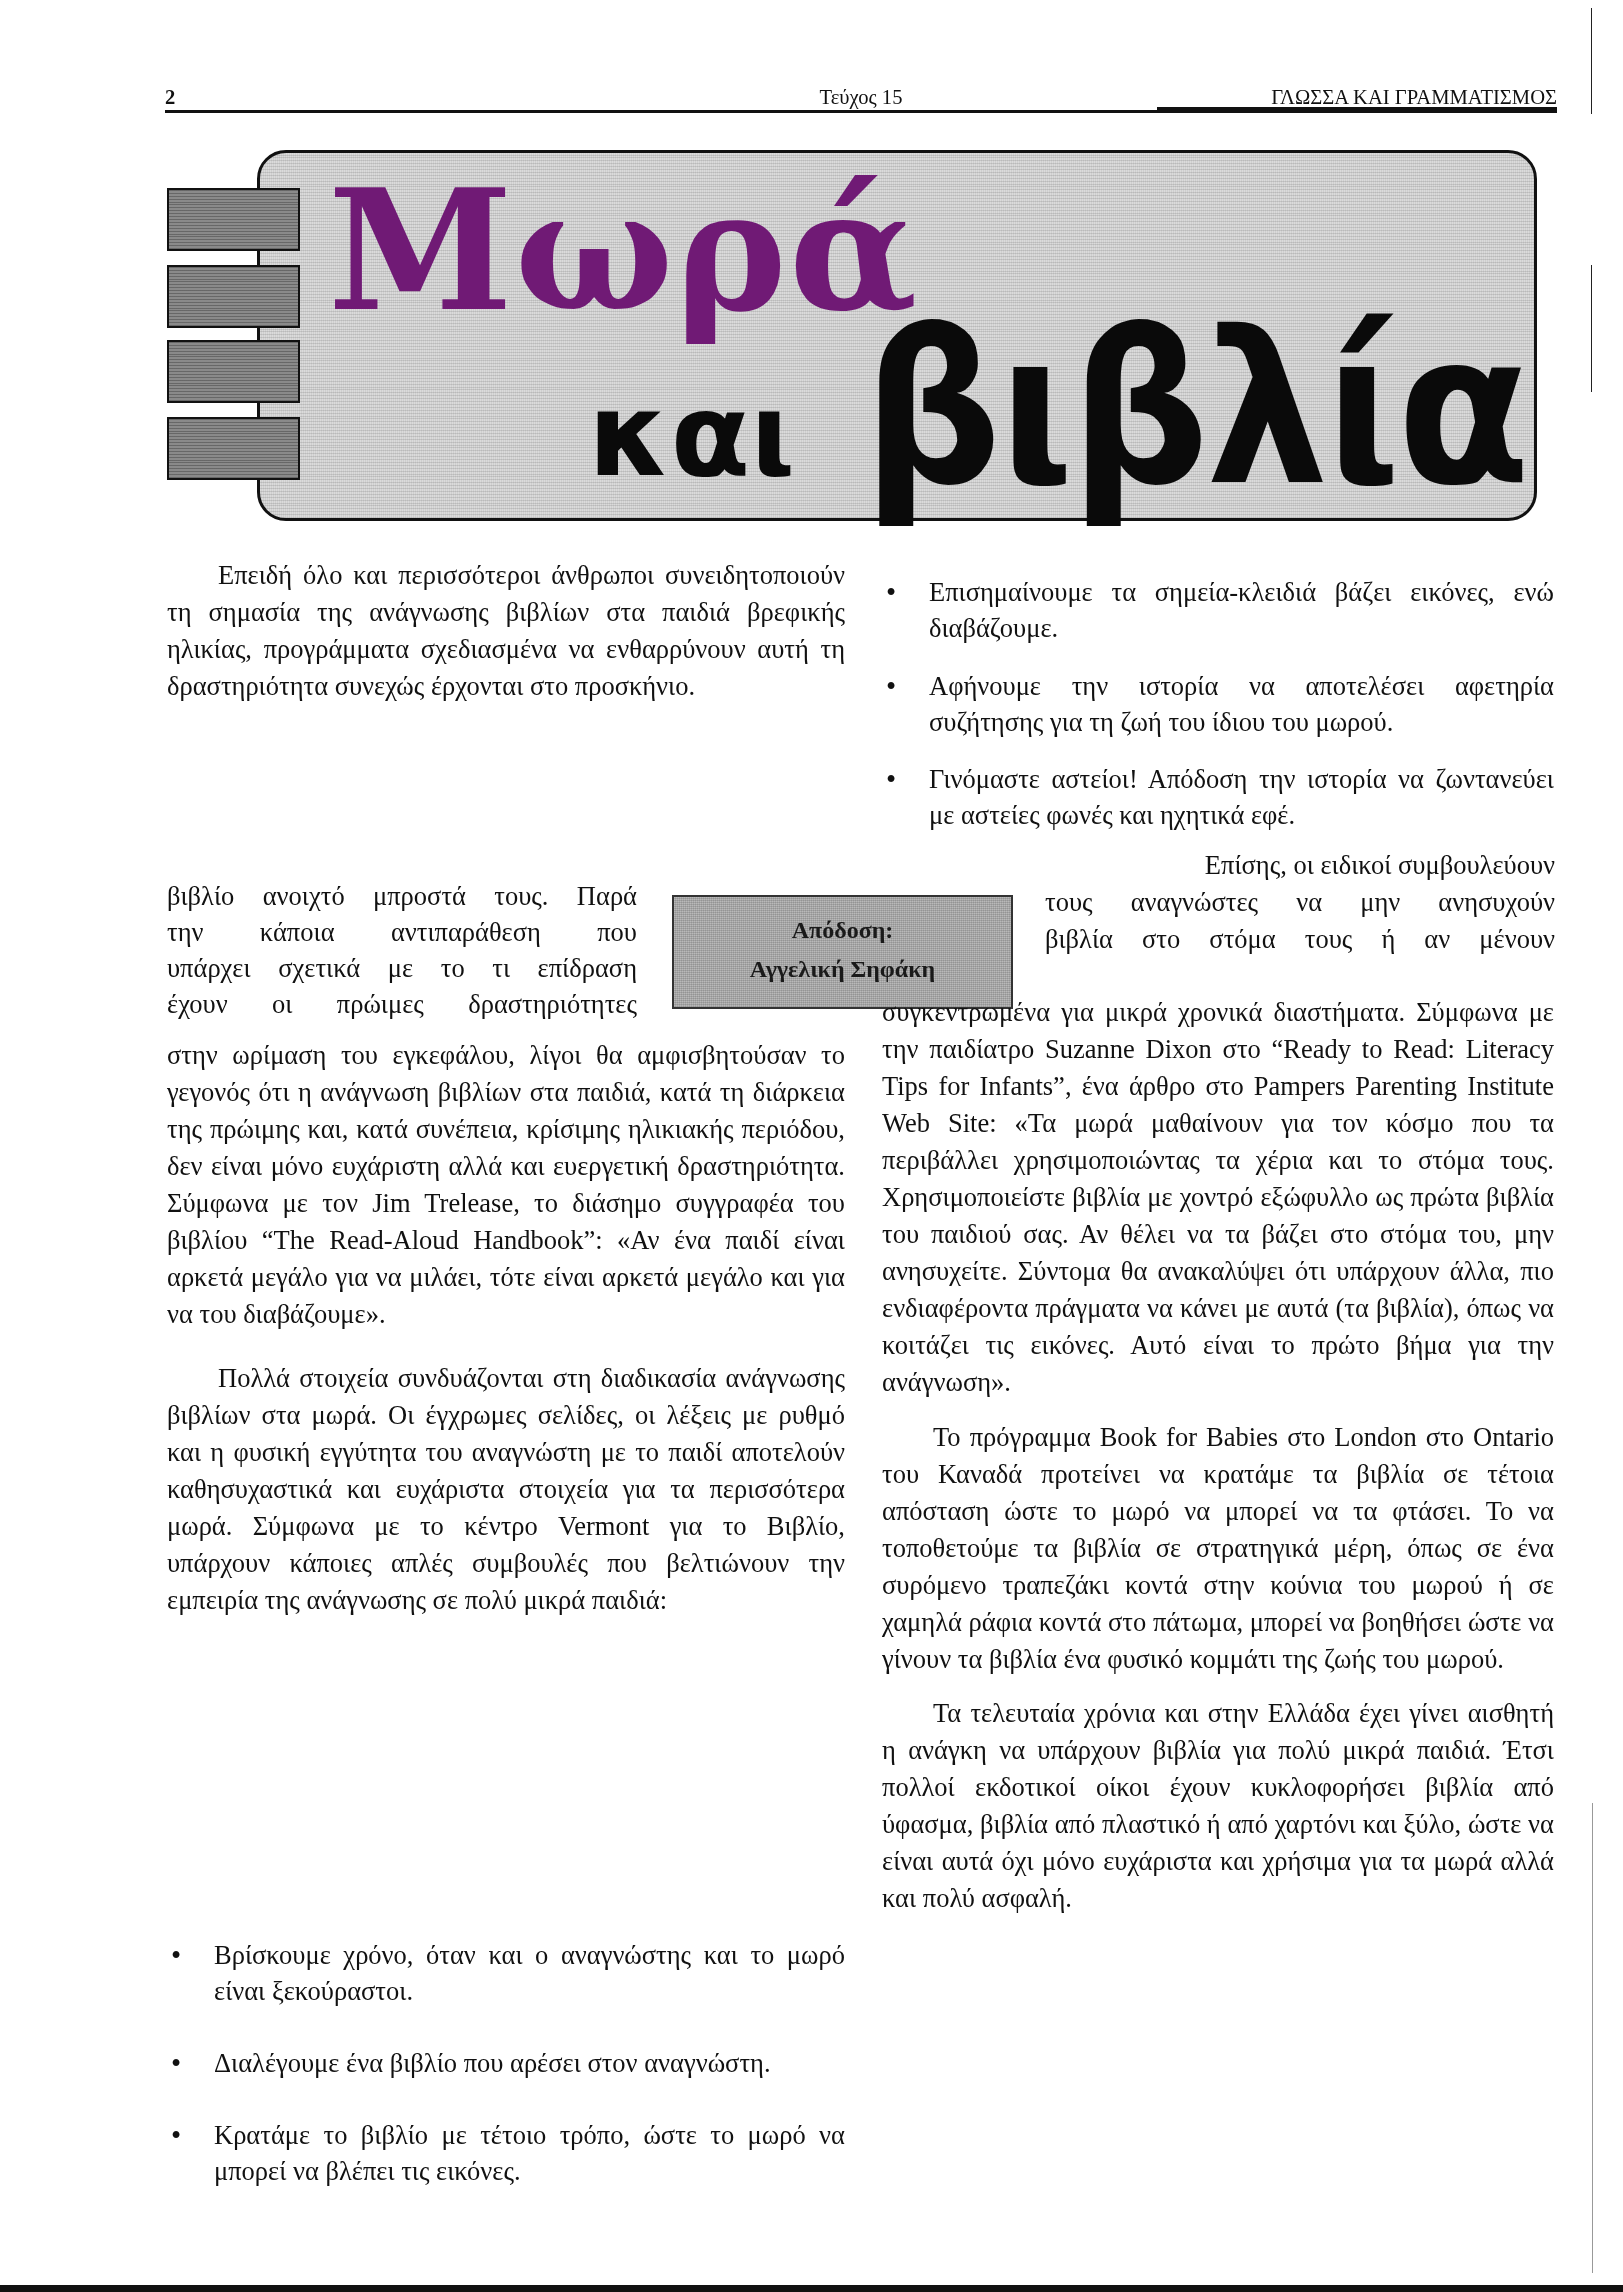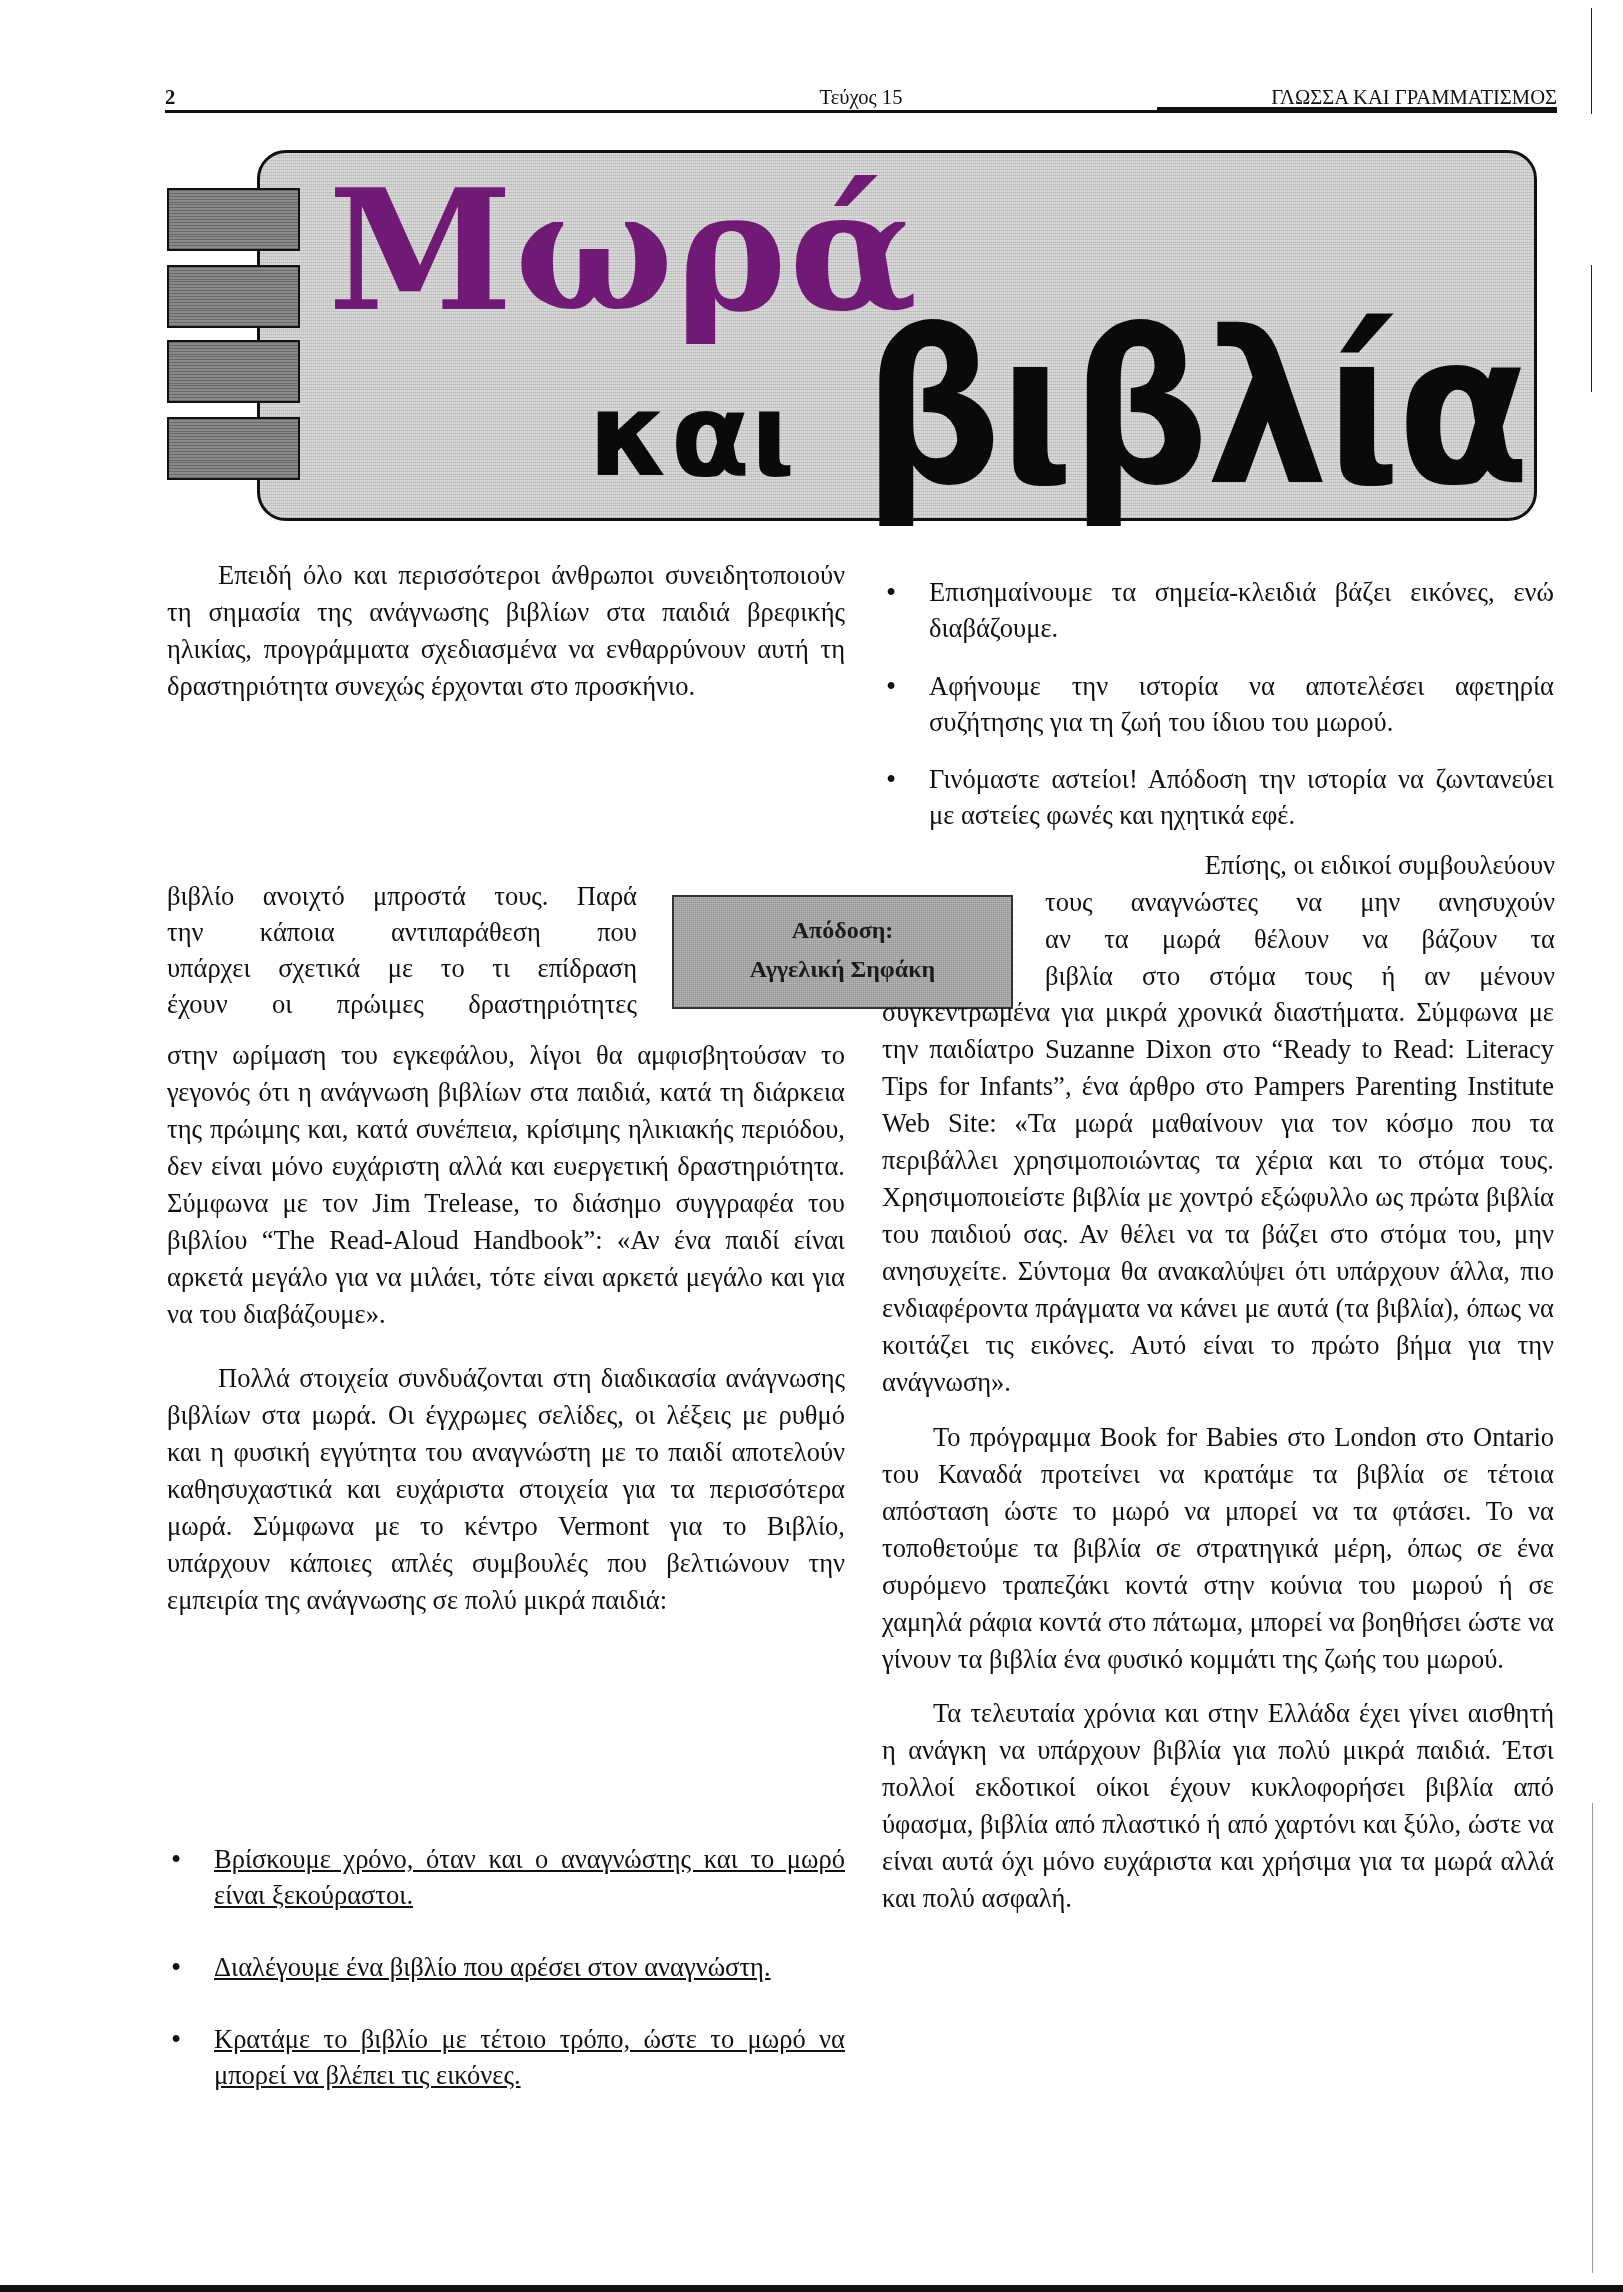--- a/index.html
+++ b/index.html
@@ -89,21 +89,21 @@
   <p style="text-align:justify; text-align-last:justify;">υπάρχει σχετικά με το τι επίδραση</p>
   <p style="text-align:justify; text-align-last:justify;">έχουν οι πρώιμες δραστηριότητες</p>
 </div>
 
 <div class="col col-left" style="top:1037px;">
   <p>στην ωρίμαση του εγκεφάλου, λίγοι θα αμφισβητούσαν το γεγονός ότι η ανάγνωση βιβλίων στα παιδιά, κατά τη διάρκεια της πρώιμης και, κατά συνέπεια, κρίσιμης ηλικιακής περιόδου, δεν είναι μόνο ευχάριστη αλλά και ευεργετική δραστηριότητα. Σύμφωνα με τον Jim Trelease, το διάσημο συγγραφέα του βιβλίου “The Read-Aloud Handbook”: «Αν ένα παιδί είναι αρκετά μεγάλο για να μιλάει, τότε είναι αρκετά μεγάλο και για να του διαβάζουμε».</p>
   <div class="gap"></div>
   <p class="indent">Πολλά στοιχεία συνδυάζονται στη διαδικασία ανάγνωσης βιβλίων στα μωρά. Οι έγχρωμες σελίδες, οι λέξεις με ρυθμό και η φυσική εγγύτητα του αναγνώστη με το παιδί αποτελούν καθησυχαστικά και ευχάριστα στοιχεία για τα περισσότερα μωρά. Σύμφωνα με το κέντρο Vermont για το Βιβλίο, υπάρχουν κάποιες απλές συμβουλές που βελτιώνουν την εμπειρία της ανάγνωσης σε πολύ μικρά παιδιά:</p>
 </div>
 
-<div class="col col-left" style="top:1841px; line-height:36px;text-decoration:underline;">
+<div class="col col-left" style="top:1937px; line-height:36px;">
   <ul class="bullets">
     <li>Βρίσκουμε χρόνο, όταν και ο αναγνώστης και το μωρό είναι ξεκούραστοι.</li>
     <li style="margin-top:36px;">Διαλέγουμε ένα βιβλίο που αρέσει στον αναγνώστη.</li>
     <li style="margin-top:36px;">Κρατάμε το βιβλίο με τέτοιο τρόπο, ώστε το μωρό να μπορεί να βλέπει τις εικόνες.</li>
   </ul>
 </div>
 
 <div class="pull">
   <div>Απόδοση:</div>
   <div>Αγγελική Σηφάκη</div>
@@ -113,21 +113,20 @@
   <ul class="bullets">
     <li>Επισημαίνουμε τα σημεία-κλειδιά βάζει εικόνες, ενώ διαβάζουμε.</li>
     <li style="margin-top:21.6px;">Αφήνουμε την ιστορία να αποτελέσει αφετηρία συζήτησης για τη ζωή του ίδιου του μωρού.</li>
     <li style="margin-top:21.6px;">Γινόμαστε αστείοι! Απόδοση την ιστορία να ζωντανεύει με αστείες φωνές και ηχητικά εφέ.</li>
   </ul>
 </div>
 
 <div class="col" style="left:1045px; top:847px; width:510px; line-height:37px;">
   <p style="text-align:right;">Επίσης, οι ειδικοί συμβουλεύουν</p>
   <p style="text-align:justify; text-align-last:justify;">τους αναγνώστες να μην ανησυχούν</p>
-  <p style="text-align:justify; text-align-last:justify;">αν τα μωρά θέλουν να βάζουν τα</p>
   <p style="text-align:justify; text-align-last:justify;">βιβλία στο στόμα τους ή αν μένουν</p>
 </div>
 
 <div class="col col-right" style="top:994px;">
   <p>συγκεντρωμένα για μικρά χρονικά διαστήματα. Σύμφωνα με την παιδίατρο Suzanne Dixon στο “Ready to Read: Literacy Tips for Infants”, ένα άρθρο στο Pampers Parenting Institute Web Site: «Τα μωρά μαθαίνουν για τον κόσμο που τα περιβάλλει χρησιμοποιώντας τα χέρια και το στόμα τους. Χρησιμοποιείστε βιβλία με χοντρό εξώφυλλο ως πρώτα βιβλία του παιδιού σας. Αν θέλει να τα βάζει στο στόμα του, μην ανησυχείτε. Σύντομα θα ανακαλύψει ότι υπάρχουν άλλα, πιο ενδιαφέροντα πράγματα να κάνει με αυτά (τα βιβλία), όπως να κοιτάζει τις εικόνες. Αυτό είναι το πρώτο βήμα για την ανάγνωση».</p>
   <div style="height:17.6px;"></div>
   <p class="indent">Το πρόγραμμα Book for Babies στο London στο Ontario του Καναδά προτείνει να κρατάμε τα βιβλία σε τέτοια απόσταση ώστε το μωρό να μπορεί να τα φτάσει. Το να τοποθετούμε τα βιβλία σε στρατηγικά μέρη, όπως σε ένα συρόμενο τραπεζάκι κοντά στην κούνια του μωρού ή σε χαμηλά ράφια κοντά στο πάτωμα, μπορεί να βοηθήσει ώστε να γίνουν τα βιβλία ένα φυσικό κομμάτι της ζωής του μωρού.</p>
   <div style="height:17.6px;"></div>
   <p class="indent">Τα τελευταία χρόνια και στην Ελλάδα έχει γίνει αισθητή η ανάγκη να υπάρχουν βιβλία για πολύ μικρά παιδιά. Έτσι πολλοί εκδοτικοί οίκοι έχουν κυκλοφορήσει βιβλία από ύφασμα, βιβλία από πλαστικό ή από χαρτόνι και ξύλο, ώστε να είναι αυτά όχι μόνο ευχάριστα και χρήσιμα για τα μωρά αλλά και πολύ ασφαλή.</p>
 </div>

